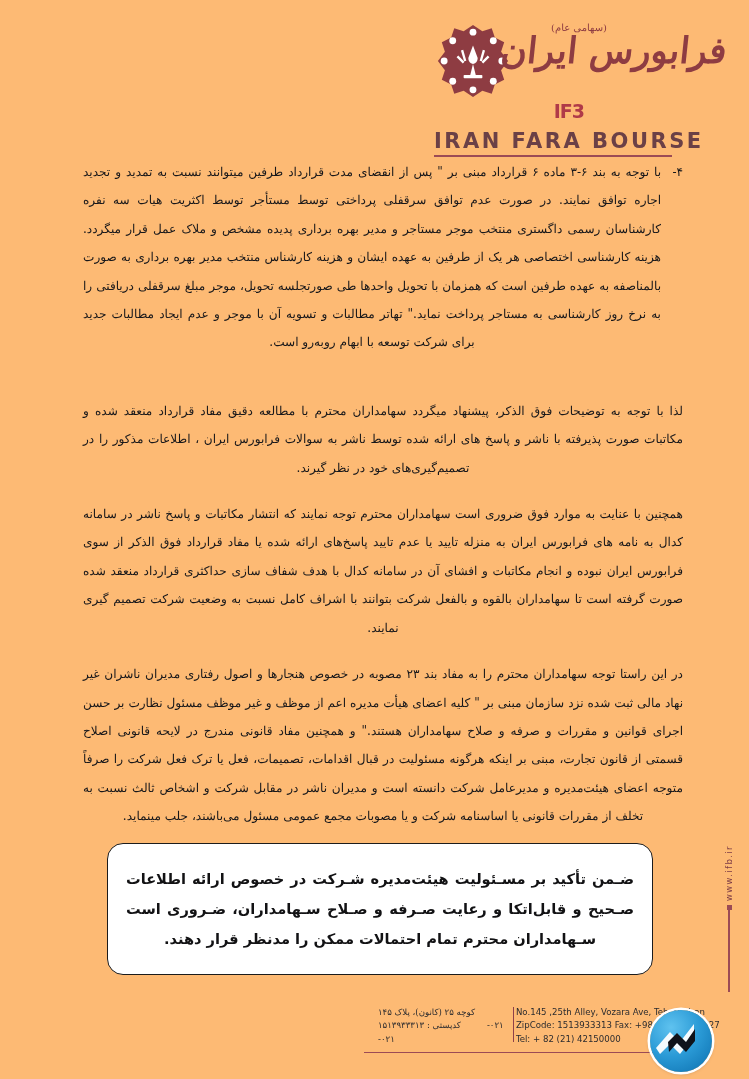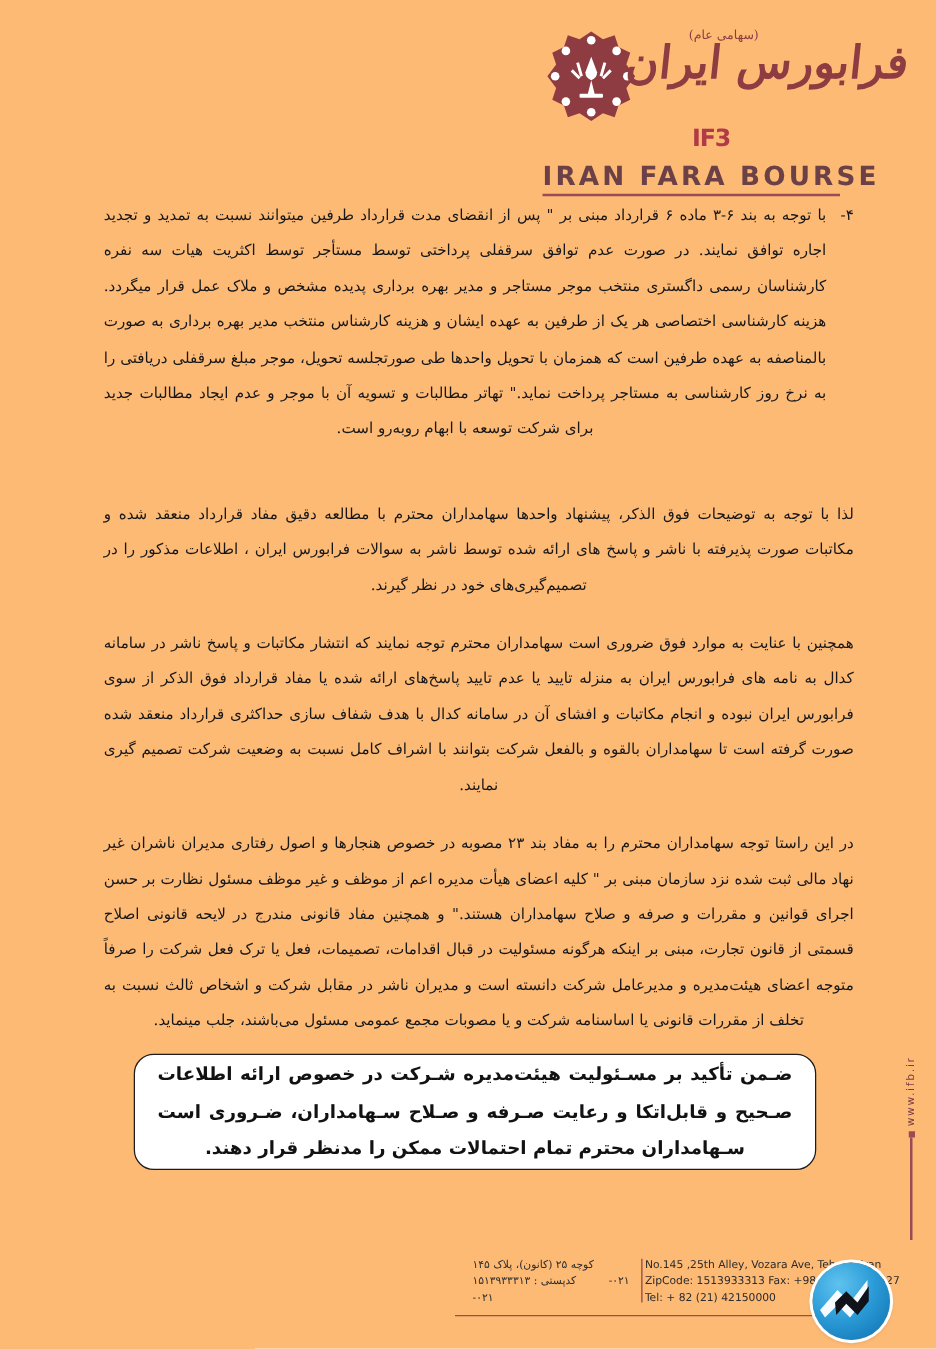--- a/index.html
+++ b/index.html
@@ -139,21 +139,21 @@
   }
   .gap-lg { height: 34px; }
   .gap-sm { height: 12px; }
 
   
   .emph-box {
     position: absolute;
     right: 96px;
     top: 843px;
     width: 546px;
-    height: 93px;
+    height: 132px;
     border: 1.6px solid #1c1c1c;
     border-radius: 16px;
     box-sizing: border-box;
     display: flex;
     align-items: center;
     justify-content: center;
     background: #ffffff;
   }
   .emph-text {
     font-family: "DejaVu Sans", "Liberation Sans", sans-serif;
@@ -328,21 +328,21 @@
 
   <div class="content">
 
     <div class="para item">
       <span class="marker">۴-</span>
       <span>با توجه به بند ۶-۳ ماده ۶ قرارداد مبنی بر " پس از انقضای مدت قرارداد طرفین میتوانند نسبت به تمدید و تجدید اجاره توافق نمایند. در صورت عدم توافق سرقفلی پرداختی توسط مستأجر توسط اکثریت هیات سه نفره کارشناسان رسمی داگستری منتخب موجر مستاجر و مدیر بهره برداری پدیده مشخص و ملاک عمل قرار میگردد. هزینه کارشناسی اختصاصی هر یک از طرفین به عهده ایشان و هزینه کارشناس منتخب مدیر بهره برداری به صورت بالمناصفه به عهده طرفین است که همزمان با تحویل واحدها طی صورتجلسه تحویل، موجر مبلغ سرقفلی دریافتی را به نرخ روز کارشناسی به مستاجر پرداخت نماید." تهاتر مطالبات و تسویه آن با موجر و عدم ایجاد مطالبات جدید برای شرکت توسعه با ابهام روبه‌رو است.</span>
     </div>
 
     <div class="gap-lg"></div>
 
-    <p class="para">لذا با توجه به توضیحات فوق الذکر، پیشنهاد واحدها سهامداران محترم با مطالعه دقیق مفاد قرارداد منعقد شده و مکاتبات صورت پذیرفته با ناشر و پاسخ های ارائه شده توسط ناشر به سوالات فرابورس ایران ، اطلاعات مذکور را در تصمیم‌گیری‌های خود در نظر گیرند.</p>
+    <p class="para">لذا با توجه به توضیحات فوق الذکر، پیشنهاد میگردد سهامداران محترم با مطالعه دقیق مفاد قرارداد منعقد شده و مکاتبات صورت پذیرفته با ناشر و پاسخ های ارائه شده توسط ناشر به سوالات فرابورس ایران ، اطلاعات مذکور را در تصمیم‌گیری‌های خود در نظر گیرند.</p>
 
     <div class="gap-sm"></div>
 
     <p class="para">همچنین با عنایت به موارد فوق ضروری است سهامداران محترم توجه نمایند که انتشار مکاتبات و پاسخ ناشر در سامانه کدال به نامه های فرابورس ایران به منزله تایید یا عدم تایید پاسخ‌های ارائه شده یا مفاد قرارداد فوق الذکر از سوی فرابورس ایران نبوده و انجام مکاتبات و افشای آن در سامانه کدال با هدف شفاف سازی حداکثری قرارداد منعقد شده صورت گرفته است تا سهامداران بالقوه و بالفعل شرکت بتوانند با اشراف کامل نسبت به وضعیت شرکت تصمیم گیری نمایند.</p>
 
     <div class="gap-sm"></div>
 
     <p class="para">در این راستا توجه سهامداران محترم را به مفاد بند ۲۳ مصوبه در خصوص هنجارها و اصول رفتاری مدیران ناشران غیر نهاد مالی ثبت شده نزد سازمان مبنی بر " کلیه اعضای هیأت مدیره اعم از موظف و غیر موظف مسئول نظارت بر حسن اجرای قوانین و مقررات و صرفه و صلاح سهامداران هستند." و همچنین مفاد قانونی مندرج در لایحه قانونی اصلاح قسمتی از قانون تجارت، مبنی بر اینکه هرگونه مسئولیت در قبال اقدامات، تصمیمات، فعل یا ترک فعل شرکت را صرفاً متوجه اعضای هیئت‌مدیره و مدیرعامل شرکت دانسته است و مدیران ناشر در مقابل شرکت و اشخاص ثالث نسبت به تخلف از مقررات قانونی یا اساسنامه شرکت و یا مصوبات مجمع عمومی مسئول می‌باشند، جلب مینماید.</p>
   </div>
 

